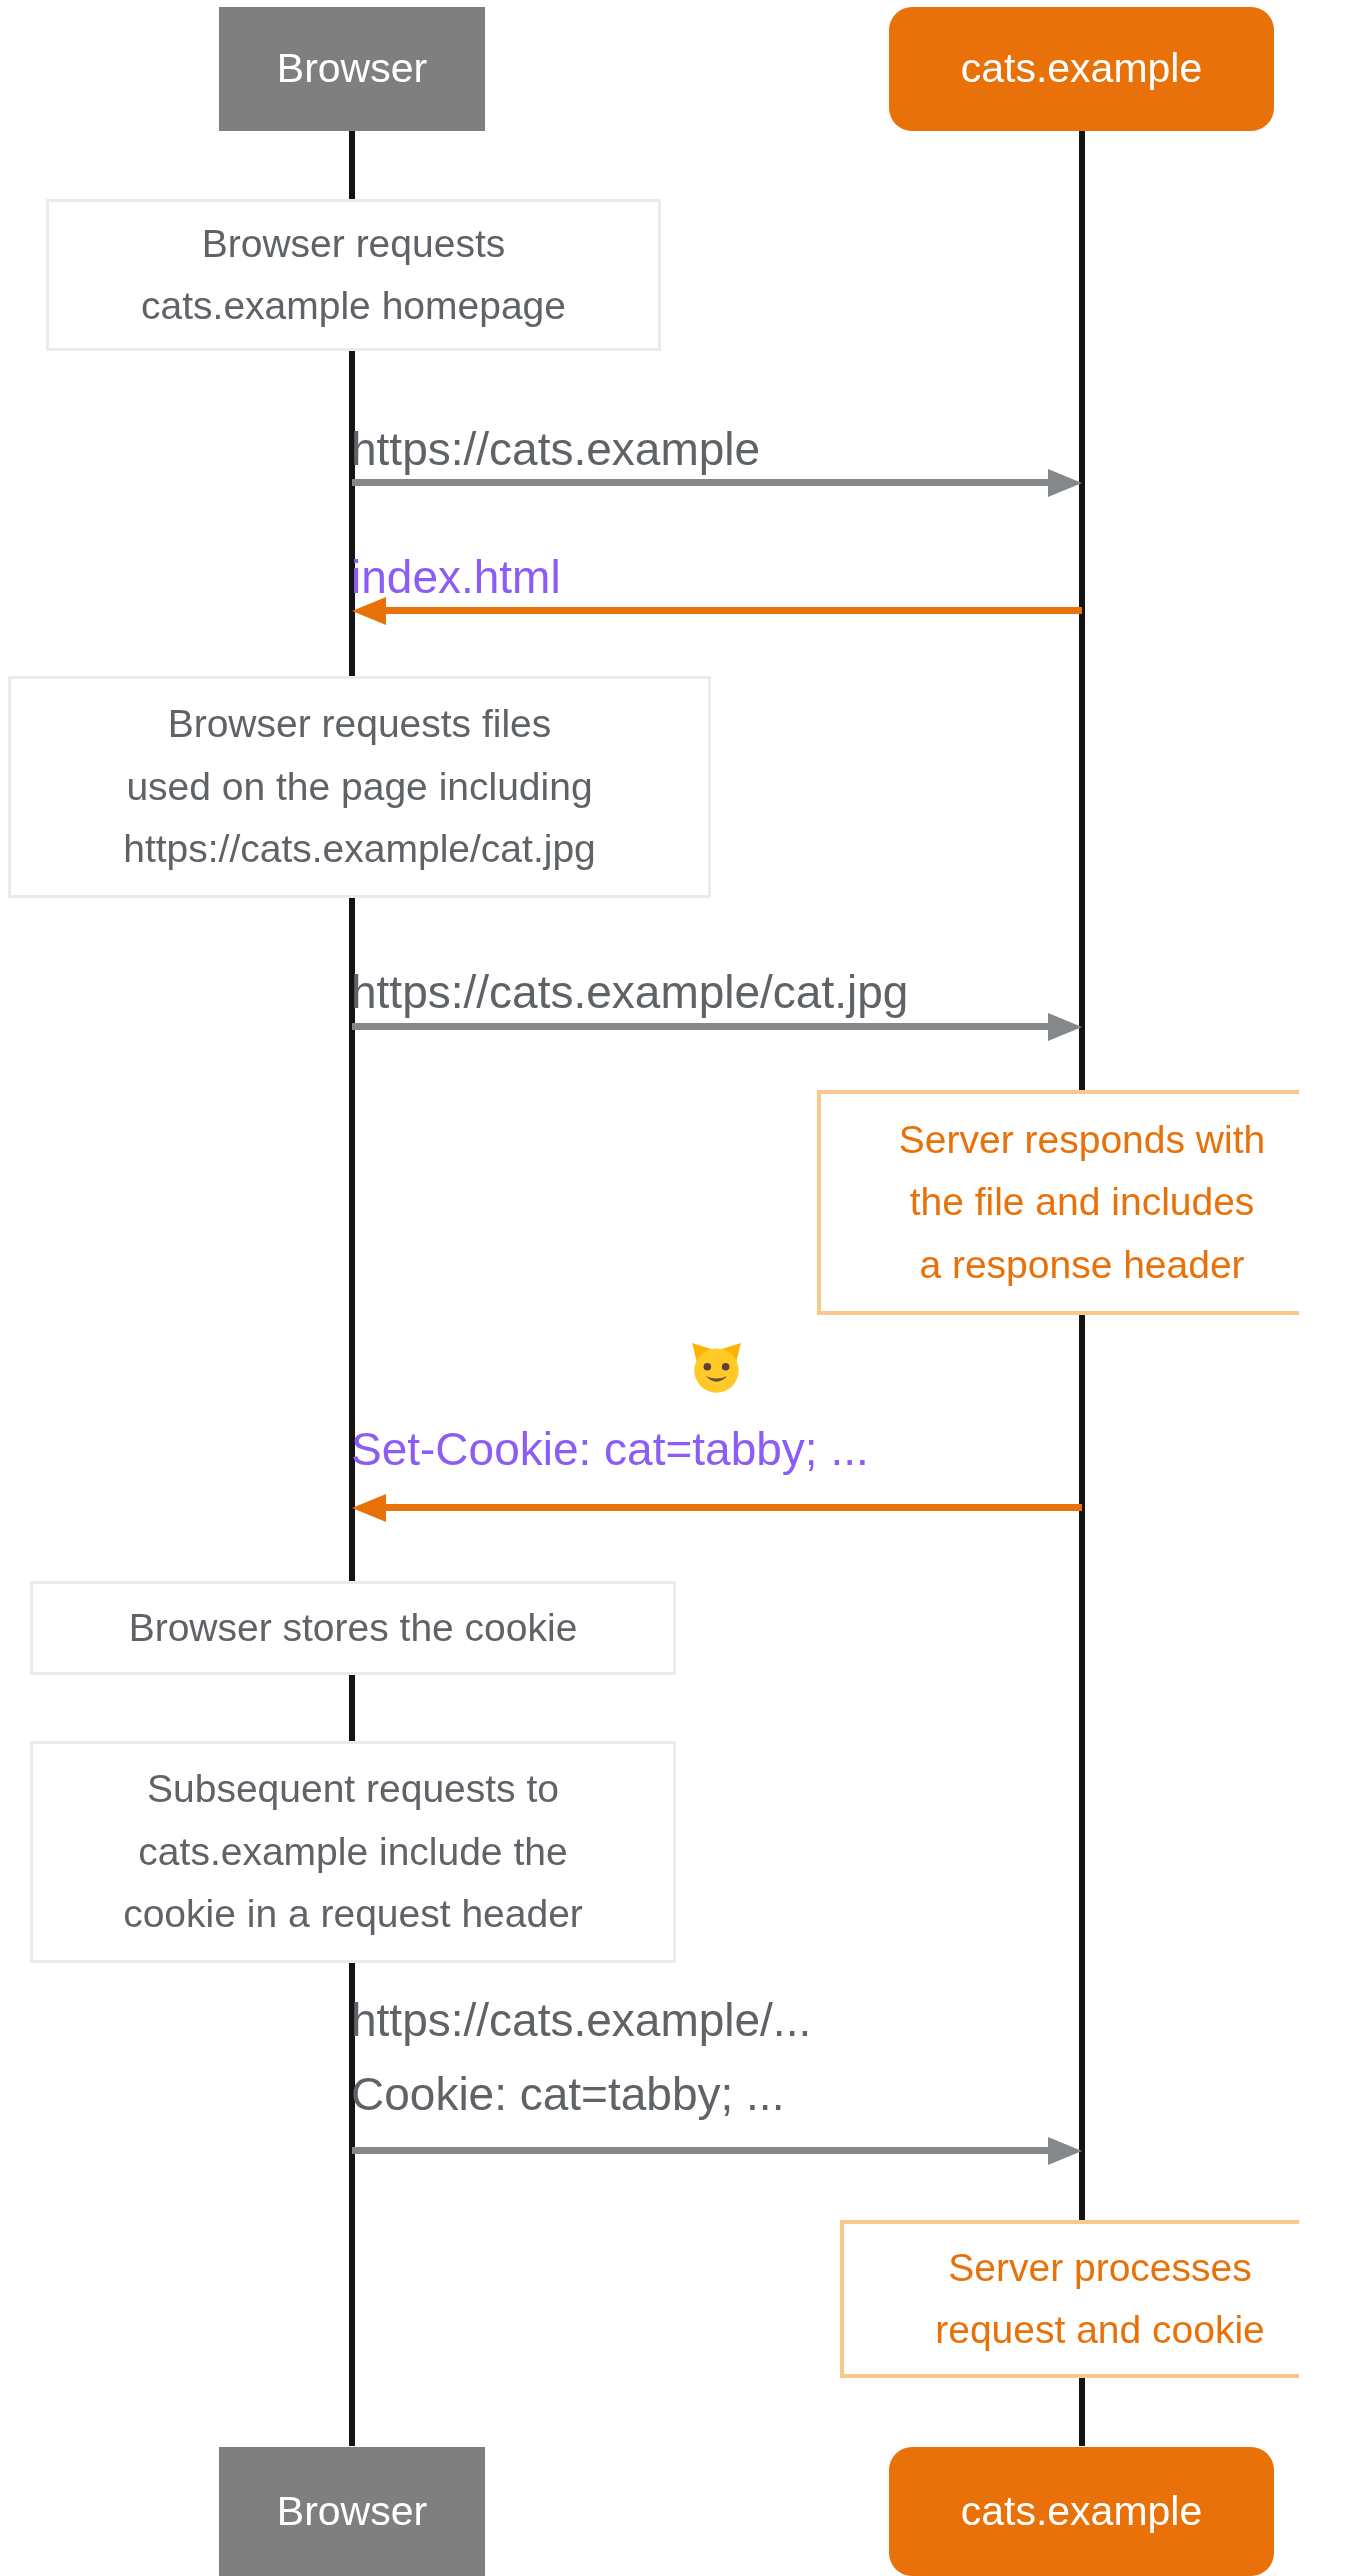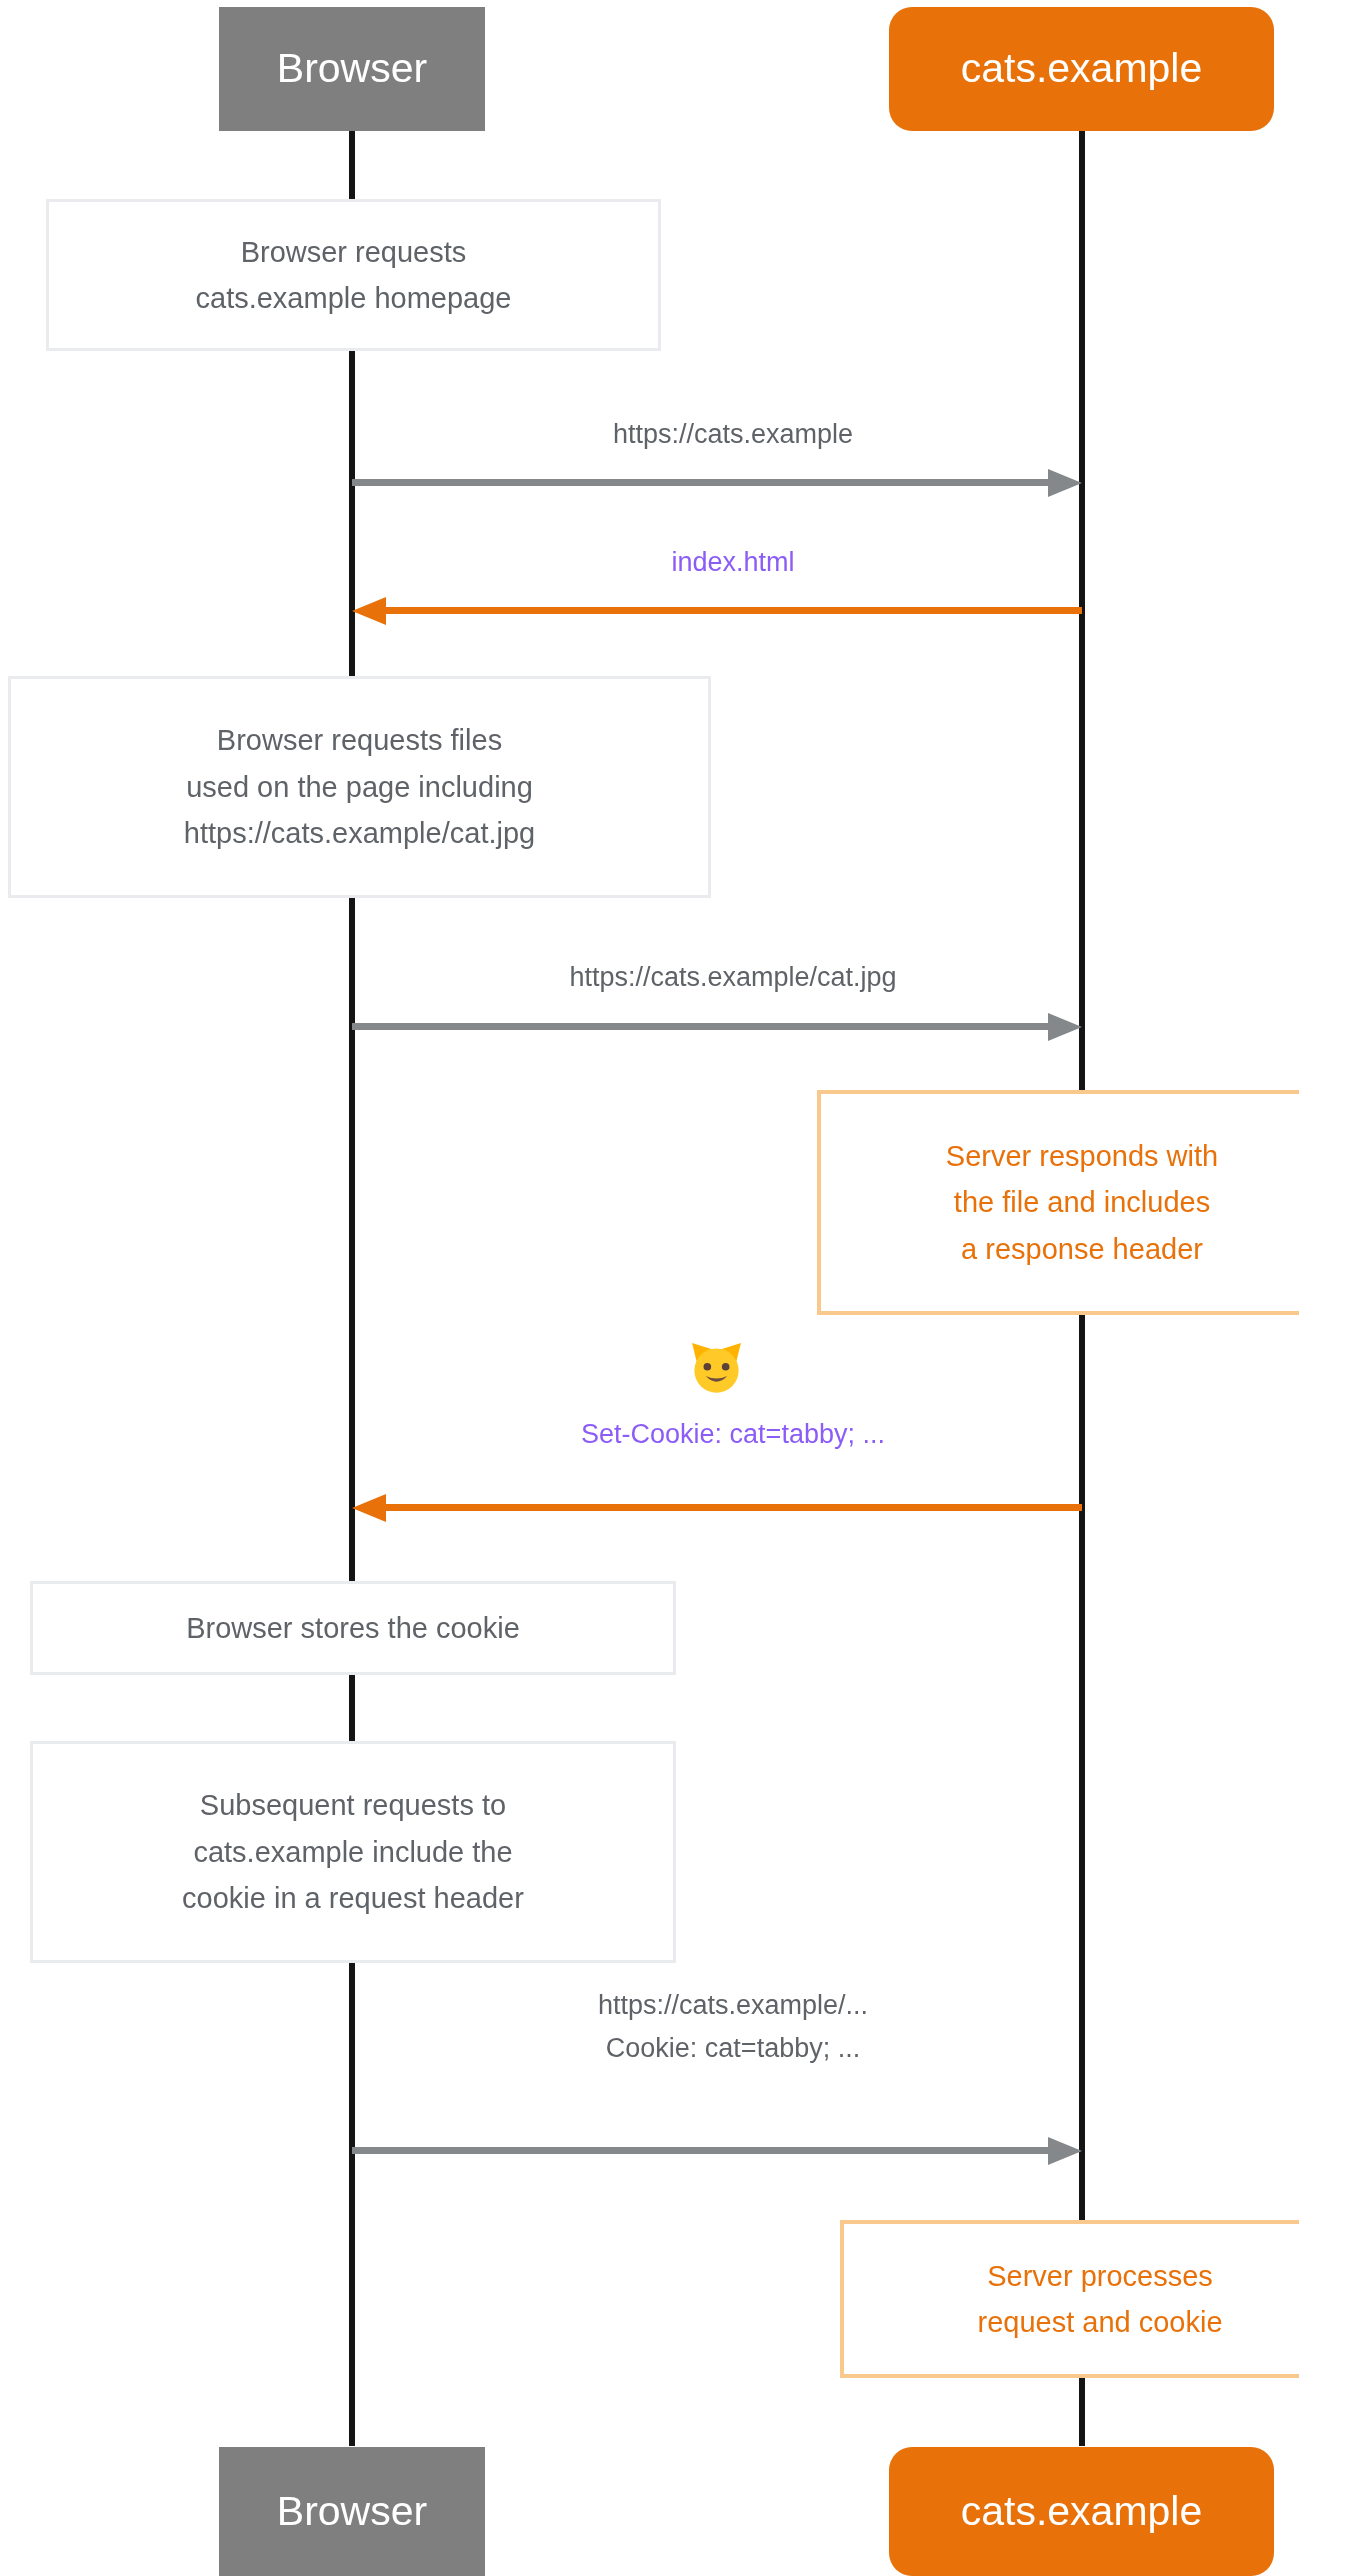--- a/index.html
+++ b/index.html
@@ -28,34 +28,34 @@
     background:#141414;
     z-index:0;
   }
   .note{
     position:absolute;
     background:#ffffff;
     display:flex;
     align-items:center;
     justify-content:center;
     text-align:center;
-    font-size:29px;
+    font-size:39px;
     line-height:1.6;
     white-space:pre-line;
     z-index:2;
     box-sizing:border-box;
   }
   .note.gray{border:3.3px solid #e9ebee;color:#5f6368;}
   .note.orange{border:4px solid #f9c88c;color:#e8710a;}
   .msg-label{
     position:absolute;
-    left:368px;
+    left:351px;
     width:730px;
-    text-align:center;
-    font-size:27px;
+    text-align:left;
+    font-size:46px;
     line-height:1.6;
     white-space:pre-line;
     z-index:2;
   }
   .msg-label.gray{color:#5f6368;}
   .msg-label.orange{color:#8b5cf6;}
   .arrow{
     position:absolute;
     height:6.6px;
     z-index:1;

